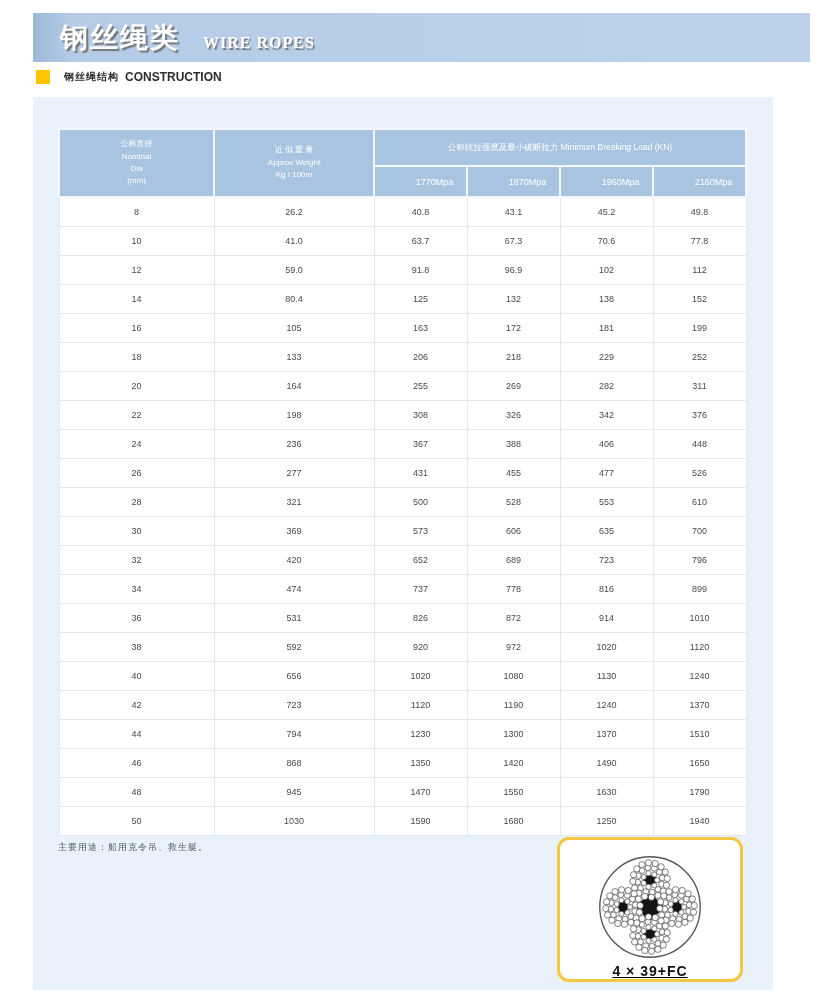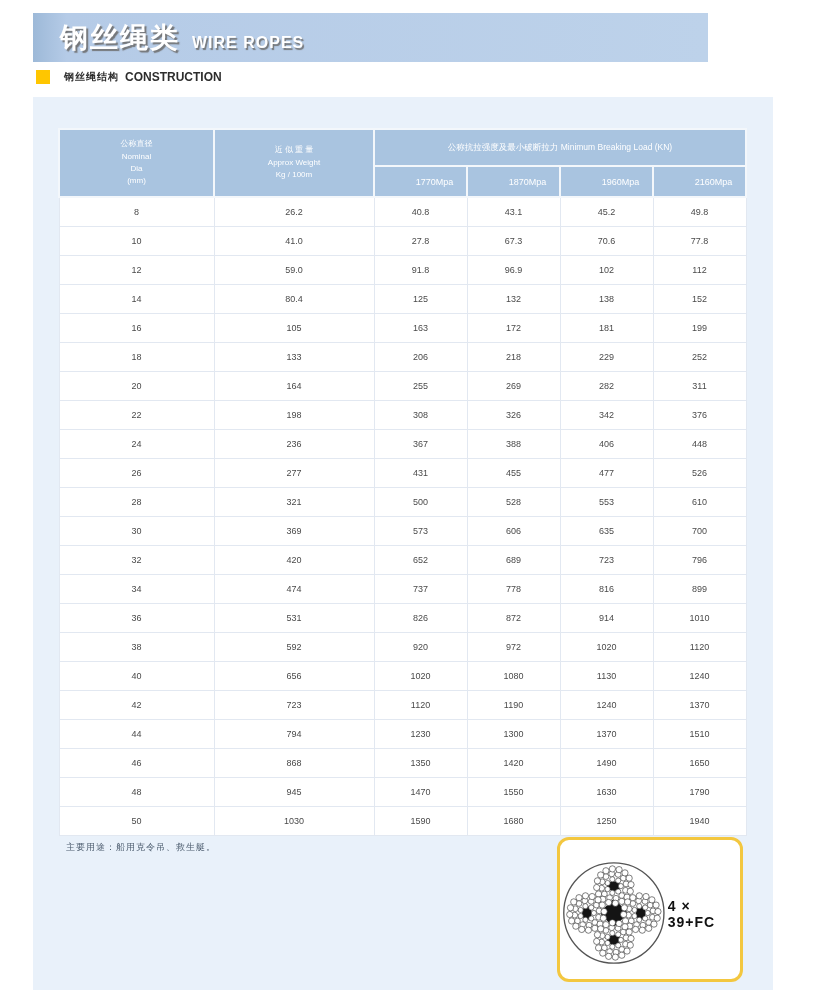--- a/index.html
+++ b/index.html
@@ -2,30 +2,30 @@
 <html><head>
 <meta charset="utf-8">
 <style>
   * { margin:0; padding:0; box-sizing:border-box; }
   html,body { width:830px; height:1000px; background:#ffffff;
               font-family:"Liberation Sans","DejaVu Sans",sans-serif; }
   .page { position:relative; width:830px; height:1000px; background:#fff; overflow:hidden; }
 
   
   .banner {
-    position:absolute; left:33px; top:13px; width:675px; height:49px;
+    position:absolute; left:33px; top:13px; width:777px; height:49px;
     background:linear-gradient(90deg,#9db9d8 0%,#b5cbe7 5%,#bdd2ea 100%);
-    display:flex; align-items:center; padding-left:27px;
+    display:flex; align-items:center; padding-left:27px;font-family:Liberation Serif, serif;
   }
   .banner-zh {
     font-size:28px; font-weight:bold; color:#ffffff; letter-spacing:2px;
     text-shadow:2px 2px 1px rgba(110,110,110,0.9);
   }
   .banner-en {
-    font-size:16px; font-weight:bold; color:#ffffff; margin-left:12px; margin-top:10px;
+    font-size:16px; font-weight:bold; color:#ffffff; margin-left:23px; margin-top:10px;
     letter-spacing:1px; text-shadow:1.5px 1.5px 1px rgba(110,110,110,0.9);
   }
 
   
   .section { position:absolute; left:36px; top:69px; height:16px; display:flex; align-items:center; }
   .bullet { width:14px; height:14px; background:#ffc600; display:inline-block; }
   .sec-zh { font-size:10px; font-weight:bold; color:#2d2d2d; margin-left:14px; letter-spacing:1px; }
   .sec-en { font-size:12px; font-weight:bold; color:#2d2d2d; margin-left:6px; }
 
   
@@ -41,28 +41,29 @@
   th.hdr-span { height:68px; font-size:8px; line-height:1.55; }
   th.hdr-group { height:37px; font-size:8.5px; }
   th.hdr-grade { height:31px; font-size:9px;padding-left:28px; }
   table.spec tbody td {
     background:#ffffff; border:1px solid #e2e8f1; height:29px;
     text-align:center; vertical-align:middle; font-size:9px; color:#4a4a4a;
   }
   .hline { display:block; }
 
   
-  .note { position:absolute; left:25px; top:744px; font-size:9px; color:#4e5e70; letter-spacing:1px;margin-left:8px; }
+  .note { position:absolute; left:25px; top:744px; font-size:9px; color:#4e5e70; letter-spacing:1px; }
 
   
   .diagram-box {
     position:absolute; left:524px; top:740px; width:186px; height:145px;
     background:#ffffff; border:3px solid #f3c73f; border-radius:12px;
-    display:flex; flex-direction:row; align-items:center; justify-content:space-between;
+    display:flex; flex-direction:column; align-items:center; justify-content:flex-end;
     padding-top:6px;
+    text-decoration:underline;
   }
   .diagram-box svg { width:112px; height:108px; }
   .diagram-label { font-size:14px; font-weight:bold; color:#111; margin-top:2px; letter-spacing:1px; }
 </style>
 </head>
 <body>
 
 <div class="page">
 
   <div class="banner">
@@ -114,21 +115,21 @@
             <td>8</td>
             <td>26.2</td>
             <td>40.8</td>
             <td>43.1</td>
             <td>45.2</td>
             <td>49.8</td>
           </tr>
           <tr>
             <td>10</td>
             <td>41.0</td>
-            <td>27.8</td>
+            <td>63.7</td>
             <td>67.3</td>
             <td>70.6</td>
             <td>77.8</td>
           </tr>
           <tr>
             <td>12</td>
             <td>59.0</td>
             <td>91.8</td>
             <td>96.9</td>
             <td>102</td>

